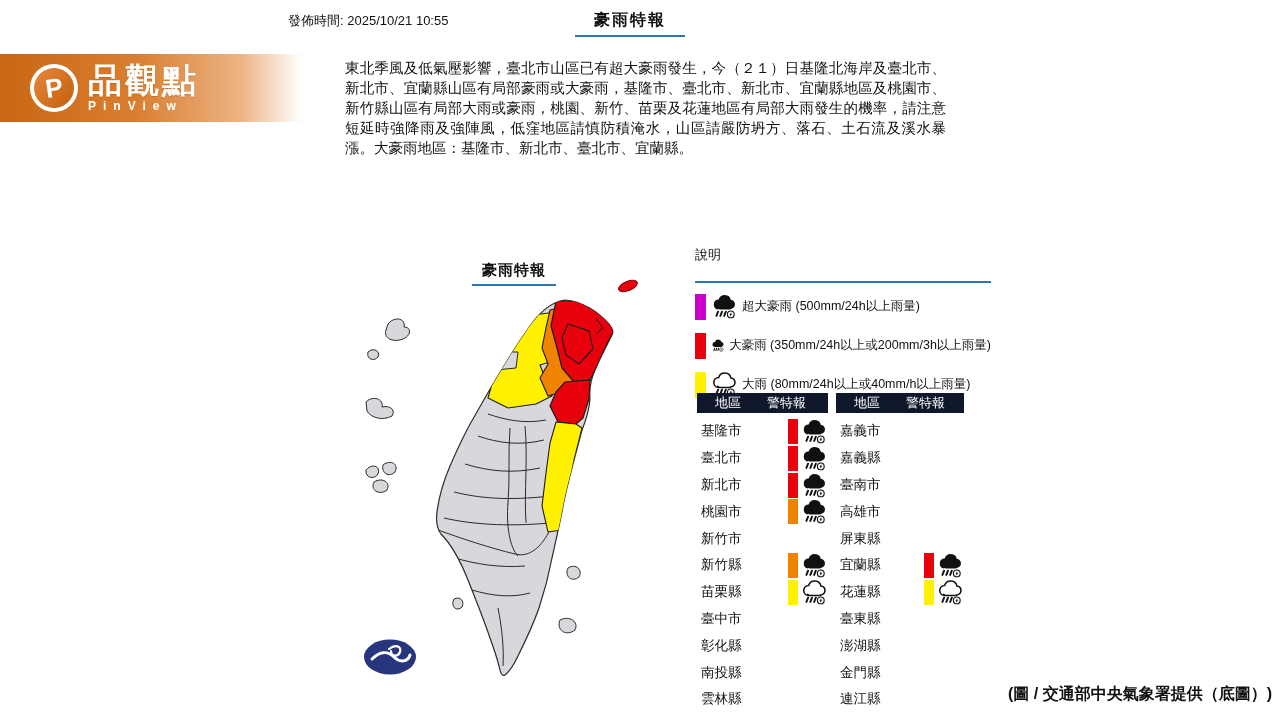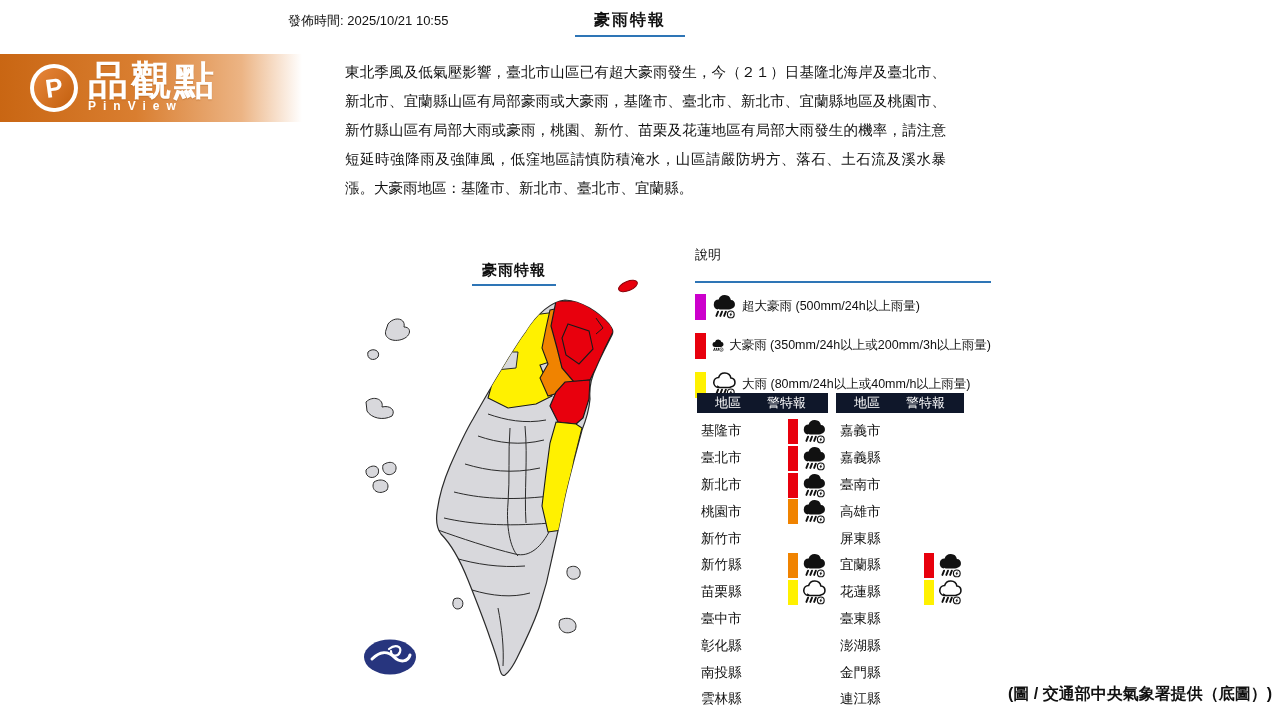--- a/index.html
+++ b/index.html
@@ -29,25 +29,25 @@
     background:#ffffff; display:flex; align-items:center; justify-content:center;
     flex:0 0 auto;
   }
   .logo-inner {
     width:40px; height:40px; border-radius:50%;
     background:linear-gradient(135deg,#E8873B,#C25F0E);
     color:#fff; font-weight:bold; font-size:26px; line-height:40px; text-align:center;
     transform:rotate(-8deg);
   }
   .brand-text { margin-left:10px; color:#fff; }
-  .brand-zh { font-size:40px; font-weight:bold; letter-spacing:3px; line-height:34px; text-shadow:0 1px 1px rgba(150,75,0,.35); }
+  .brand-zh { font-size:34px; font-weight:bold; letter-spacing:3px; line-height:34px; text-shadow:0 1px 1px rgba(150,75,0,.35); }
   .brand-en { font-size:12px; font-weight:bold; letter-spacing:7px; margin-top:2px; }
 
   
-  .article { left:345px; top:58px; width:601px; font-size:14.5px; line-height:29px; text-align:justify; }
+  .article { left:345px; top:58px; width:601px; font-size:14.5px; line-height:20px; text-align:justify; }
 
   
   .map-wrap { left:360px; top:268px; width:330px; height:444px; }
   .map-label {
     left:472px; top:261px; font-size:15px; font-weight:bold; letter-spacing:1px;
     padding:0 10px 4px 10px; border-bottom:2px solid #2E75B6;
   }
 
   
   .legend { left:695px; top:246px; width:296px; }

